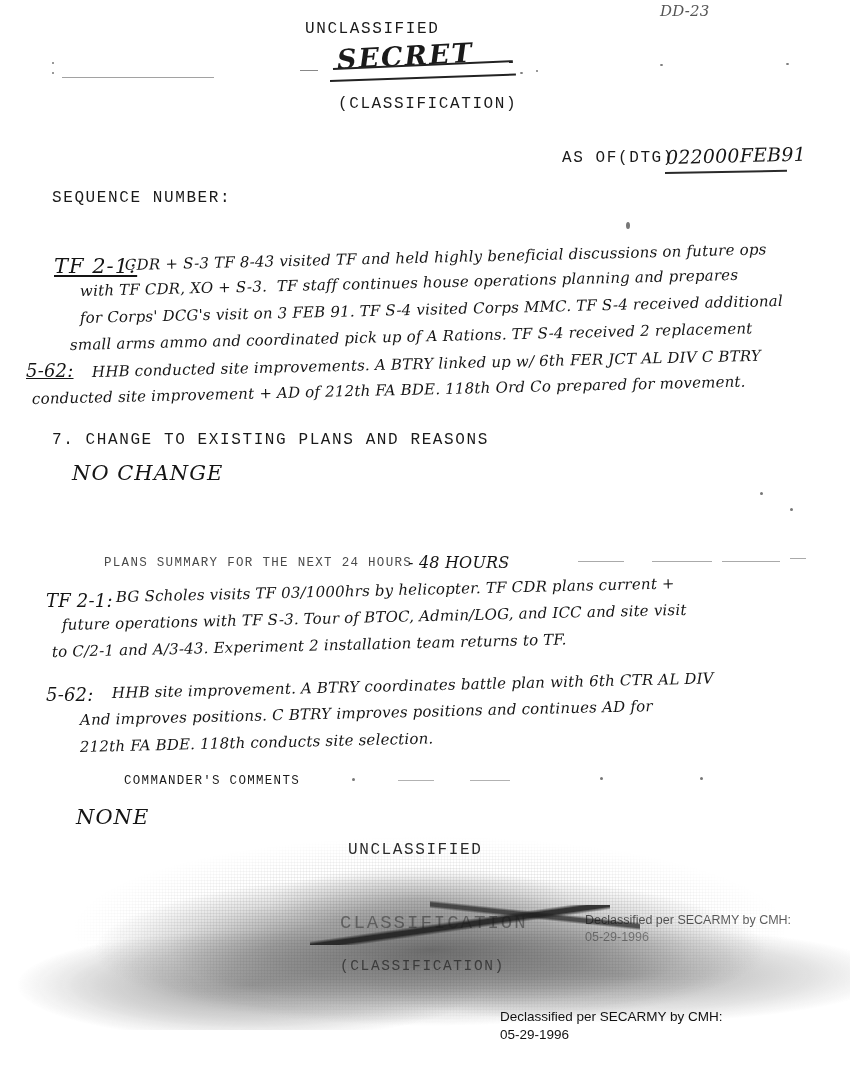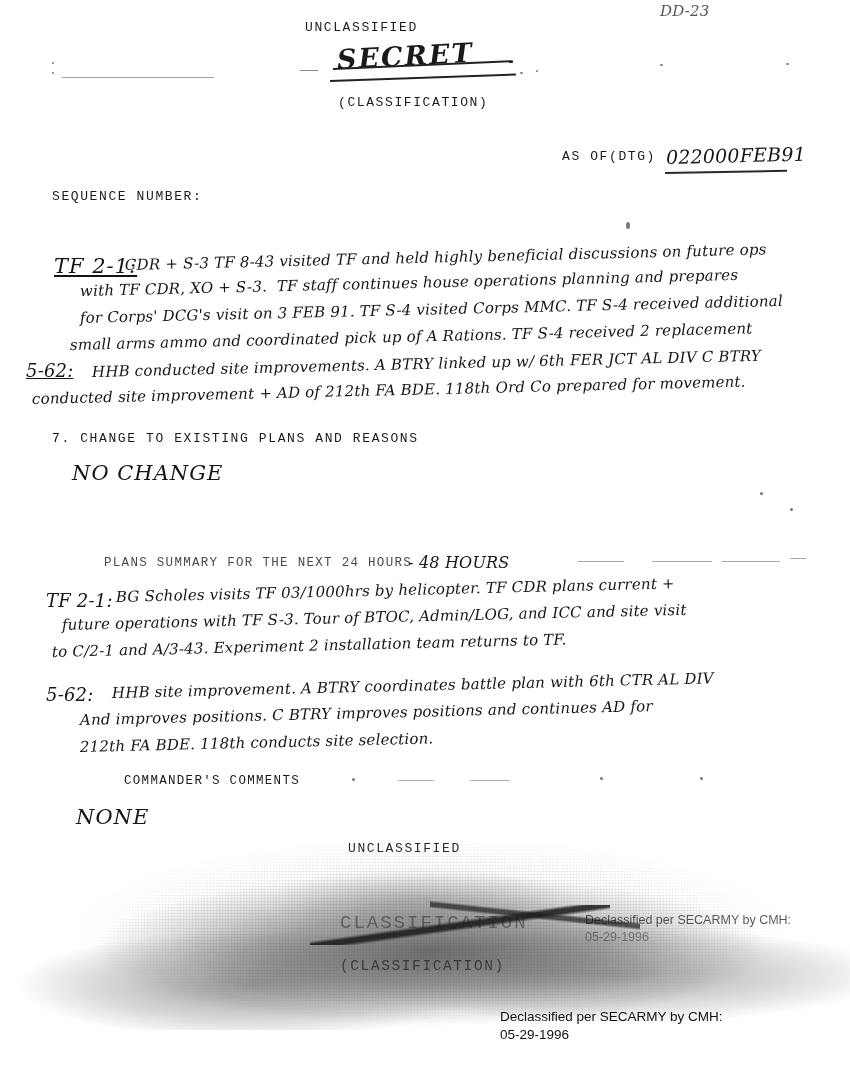--- a/index.html
+++ b/index.html
@@ -15,21 +15,21 @@
     width: 850px;
     height: 1041px;
     background: #ffffff;
     overflow: hidden;
   }
 
   
   .typed {
     position: absolute;
     font-family: "Liberation Mono", "DejaVu Sans Mono", monospace;
-    font-size: 13px;
+    font-size: 16px;
     letter-spacing: 1.6px;
     color: #1a1a1a;
     white-space: pre;
   }
   .typed.small {
     font-size: 12.5px;
     letter-spacing: 1.3px;
   }
   .typed.faded {
     color: #4a4a4a;

